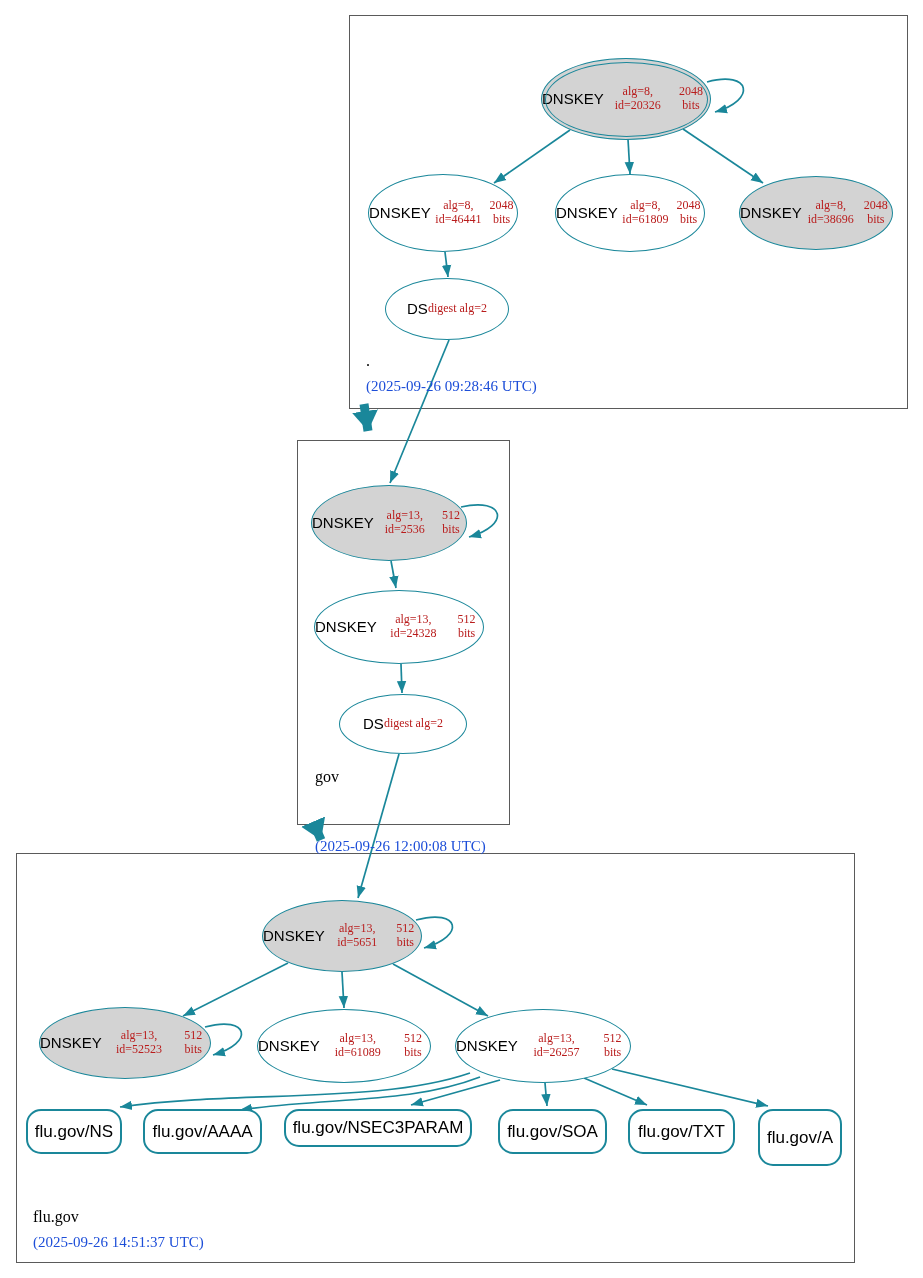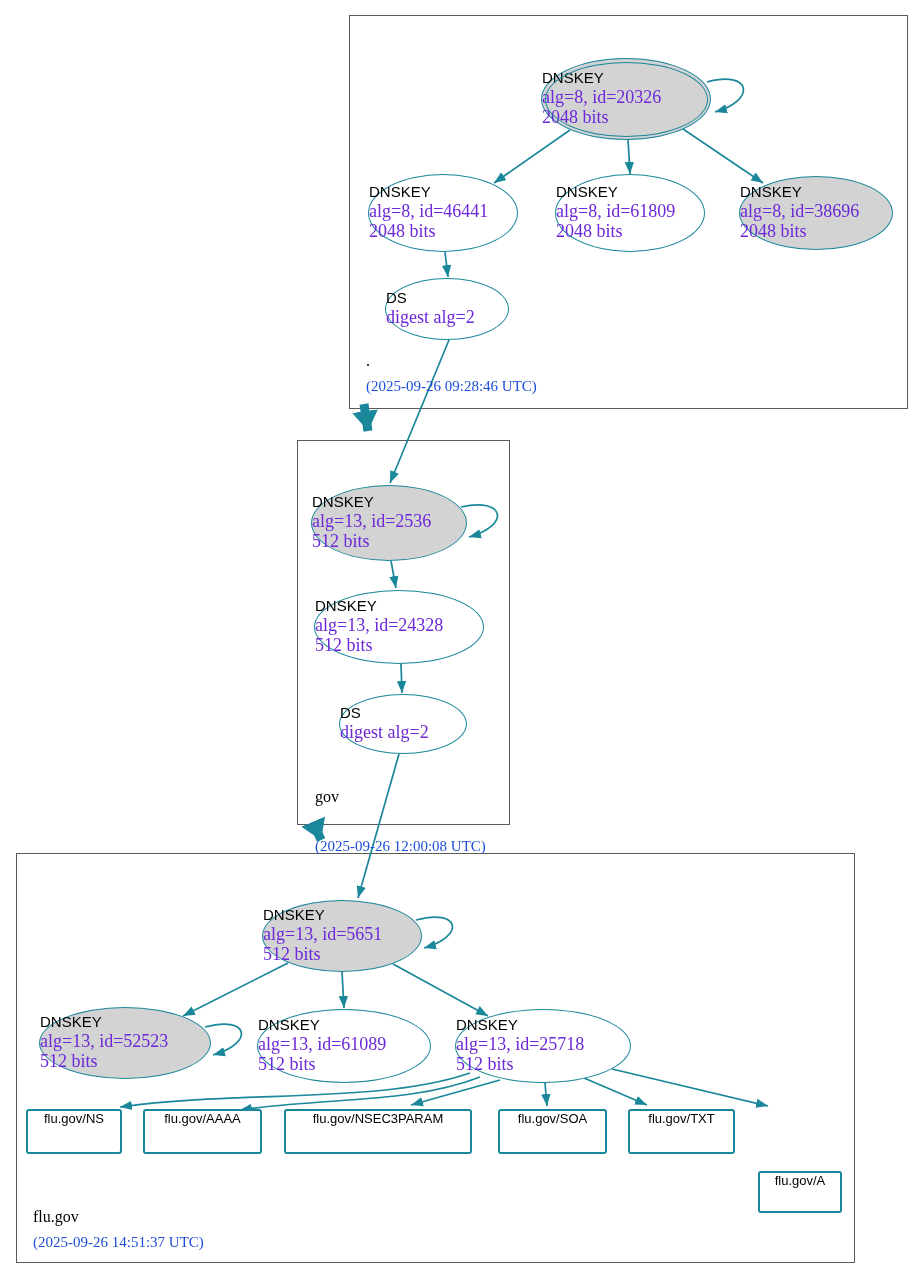--- a/index.html
+++ b/index.html
@@ -8,44 +8,44 @@
     --zoneborder:#5a5a5a;
   }
   html,body{margin:0;padding:0;background:#ffffff;}
   .canvas{position:relative;width:923px;height:1278px;background:#ffffff;overflow:hidden;
           font-family:"Liberation Serif",serif;color:#000;}
   .zone{position:absolute;border:1px solid var(--zoneborder);background:transparent;z-index:1;}
   .zname{position:absolute;font:16px "Liberation Serif",serif;color:#000;white-space:nowrap;z-index:4;}
   .zts{position:absolute;font:15px "Liberation Serif",serif;color:#1d4ed8;white-space:nowrap;z-index:4;}
   .edges{position:absolute;left:0;top:0;z-index:2;pointer-events:none;}
   .node{position:absolute;z-index:3;border:1.8px solid var(--teal);border-radius:50%;
-        background:#fff;display:flex;flex-direction:column;align-items:flex-start;justify-content:center;
+        background:#fff;display:flex;align-items:center;justify-content:center;
         text-align:center;box-sizing:border-box;}
   .node.gray{background:var(--ksk);}
   .node.double::after{content:"";position:absolute;inset:2.5px;border:1.6px solid var(--teal);
         border-radius:50%;pointer-events:none;}
   .nt{font-family:"Liberation Sans",sans-serif;font-size:15px;line-height:1.1;color:#000;}
-  .nd{font-family:"Liberation Serif",serif;font-size:18px;line-height:1.15;color:#6d28d9;}
-  .rrset{position:absolute;z-index:3;border:2px solid var(--teal);border-radius:3px;background:#fff;
-        display:flex;justify-content:center;box-sizing:border-box;
-        font-family:"Liberation Sans",sans-serif;font-size:13px;color:#000;white-space:nowrap;}
+  .nd{font-family:"Liberation Serif",serif;font-size:12px;line-height:1.15;color:#b91c1c;}
+  .rrset{position:absolute;z-index:3;border:2px solid var(--teal);border-radius:15px;background:#fff;
+        display:flex;align-items:center;justify-content:center;box-sizing:border-box;
+        font-family:"Liberation Sans",sans-serif;font-size:17px;color:#000;white-space:nowrap;}
 </style>
 </head>
 <body>
 
 <div class="canvas">
 
   <div class="zone" style="left:349px;top:15px;width:557px;height:392px"></div>
   <div class="zone" style="left:297px;top:440px;width:211px;height:383px"></div>
   <div class="zone" style="left:16px;top:853px;width:837px;height:408px"></div>
 
   <div class="zname" style="left:366px;top:352px">.</div>
   <div class="zts" style="left:366px;top:378px">(2025-09-26 09:28:46 UTC)</div>
 
-  <div class="zname" style="left:315px;top:788px">gov</div>
+  <div class="zname" style="left:315px;top:768px">gov</div>
   <div class="zts" style="left:315px;top:838px">(2025-09-26 12:00:08 UTC)</div>
 
   <div class="zname" style="left:33px;top:1208px">flu.gov</div>
   <div class="zts" style="left:33px;top:1234px">(2025-09-26 14:51:37 UTC)</div>
 
   <svg class="edges" width="923" height="1278" viewBox="0 0 923 1278">
     <defs>
       <marker id="arw" markerUnits="userSpaceOnUse" markerWidth="13" markerHeight="11" refX="12" refY="5.5" orient="auto">
         <polygon points="0,0.8 12,5.5 0,10.2" fill="#1a879a"></polygon>
       </marker>
@@ -134,36 +134,36 @@
     <div class="nd">alg=13, id=52523</div>
     <div class="nd">512 bits</div>
   </div>
   <div class="node" style="left:257px;top:1009px;width:174px;height:74px">
     <div class="nt">DNSKEY</div>
     <div class="nd">alg=13, id=61089</div>
     <div class="nd">512 bits</div>
   </div>
   <div class="node" style="left:455px;top:1009px;width:176px;height:74px">
     <div class="nt">DNSKEY</div>
-    <div class="nd">alg=13, id=25718</div>
+    <div class="nd">alg=13, id=26257</div>
     <div class="nd">512 bits</div>
   </div>
 
   <div class="rrset" style="left:26px;top:1109px;width:96px;height:45px">
     <span>flu.gov/NS</span>
   </div>
   <div class="rrset" style="left:143px;top:1109px;width:119px;height:45px">
     <span>flu.gov/AAAA</span>
   </div>
-  <div class="rrset" style="left:284px;top:1109px;width:188px;height:45px">
+  <div class="rrset" style="left:284px;top:1109px;width:188px;height:38px">
     <span>flu.gov/NSEC3PARAM</span>
   </div>
   <div class="rrset" style="left:498px;top:1109px;width:109px;height:45px">
     <span>flu.gov/SOA</span>
   </div>
   <div class="rrset" style="left:628px;top:1109px;width:107px;height:45px">
     <span>flu.gov/TXT</span>
   </div>
-  <div class="rrset" style="left:758px;top:1171px;width:84px;height:42px">
+  <div class="rrset" style="left:758px;top:1109px;width:84px;height:57px">
     <span>flu.gov/A</span>
   </div>
 
 </div>
 
 </body></html>

